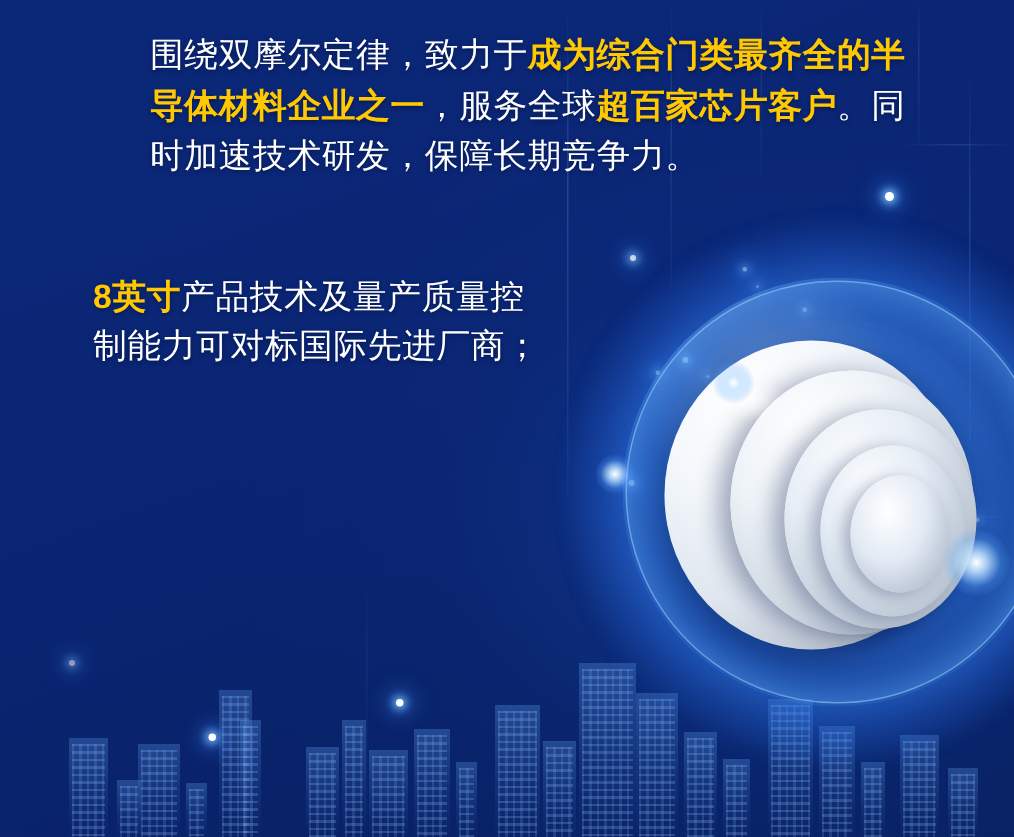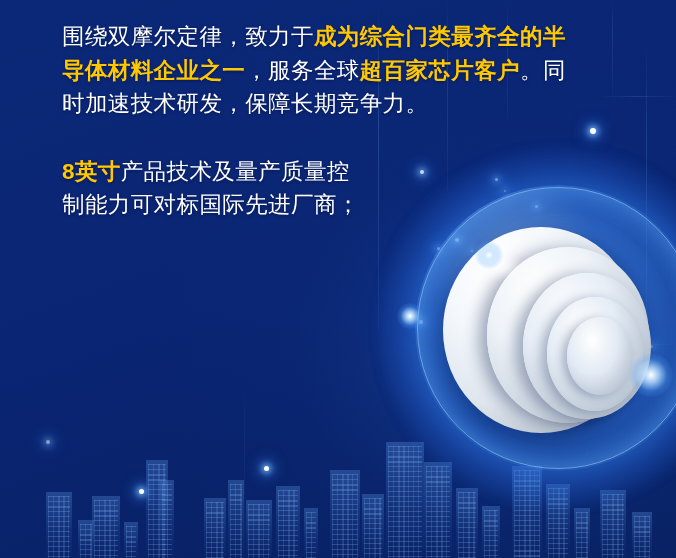--- a/index.html
+++ b/index.html
@@ -121,22 +121,22 @@
     position:absolute; left:62px; top:20px; width:520px;
     z-index:5;
   }
   .para {
     color:#ffffff;
     font-size:22.5px;
     line-height:33.5px;
     letter-spacing:0.4px;
     text-shadow:0 1px 3px rgba(2,12,48,0.55);
   }
-  .p1 { width:512px; }
-  .p2 { width:300px; margin-top:34px; }
+  .p1 { width:512px;margin-left:38px; }
+  .p2 { width:300px; margin-top:60px; }
   .p3 { width:300px; margin-top:40px; }
 
   .hl {
     color:#ffc800;
     font-weight:bold;
   }
 </style>
 </head>
 <body>
 

